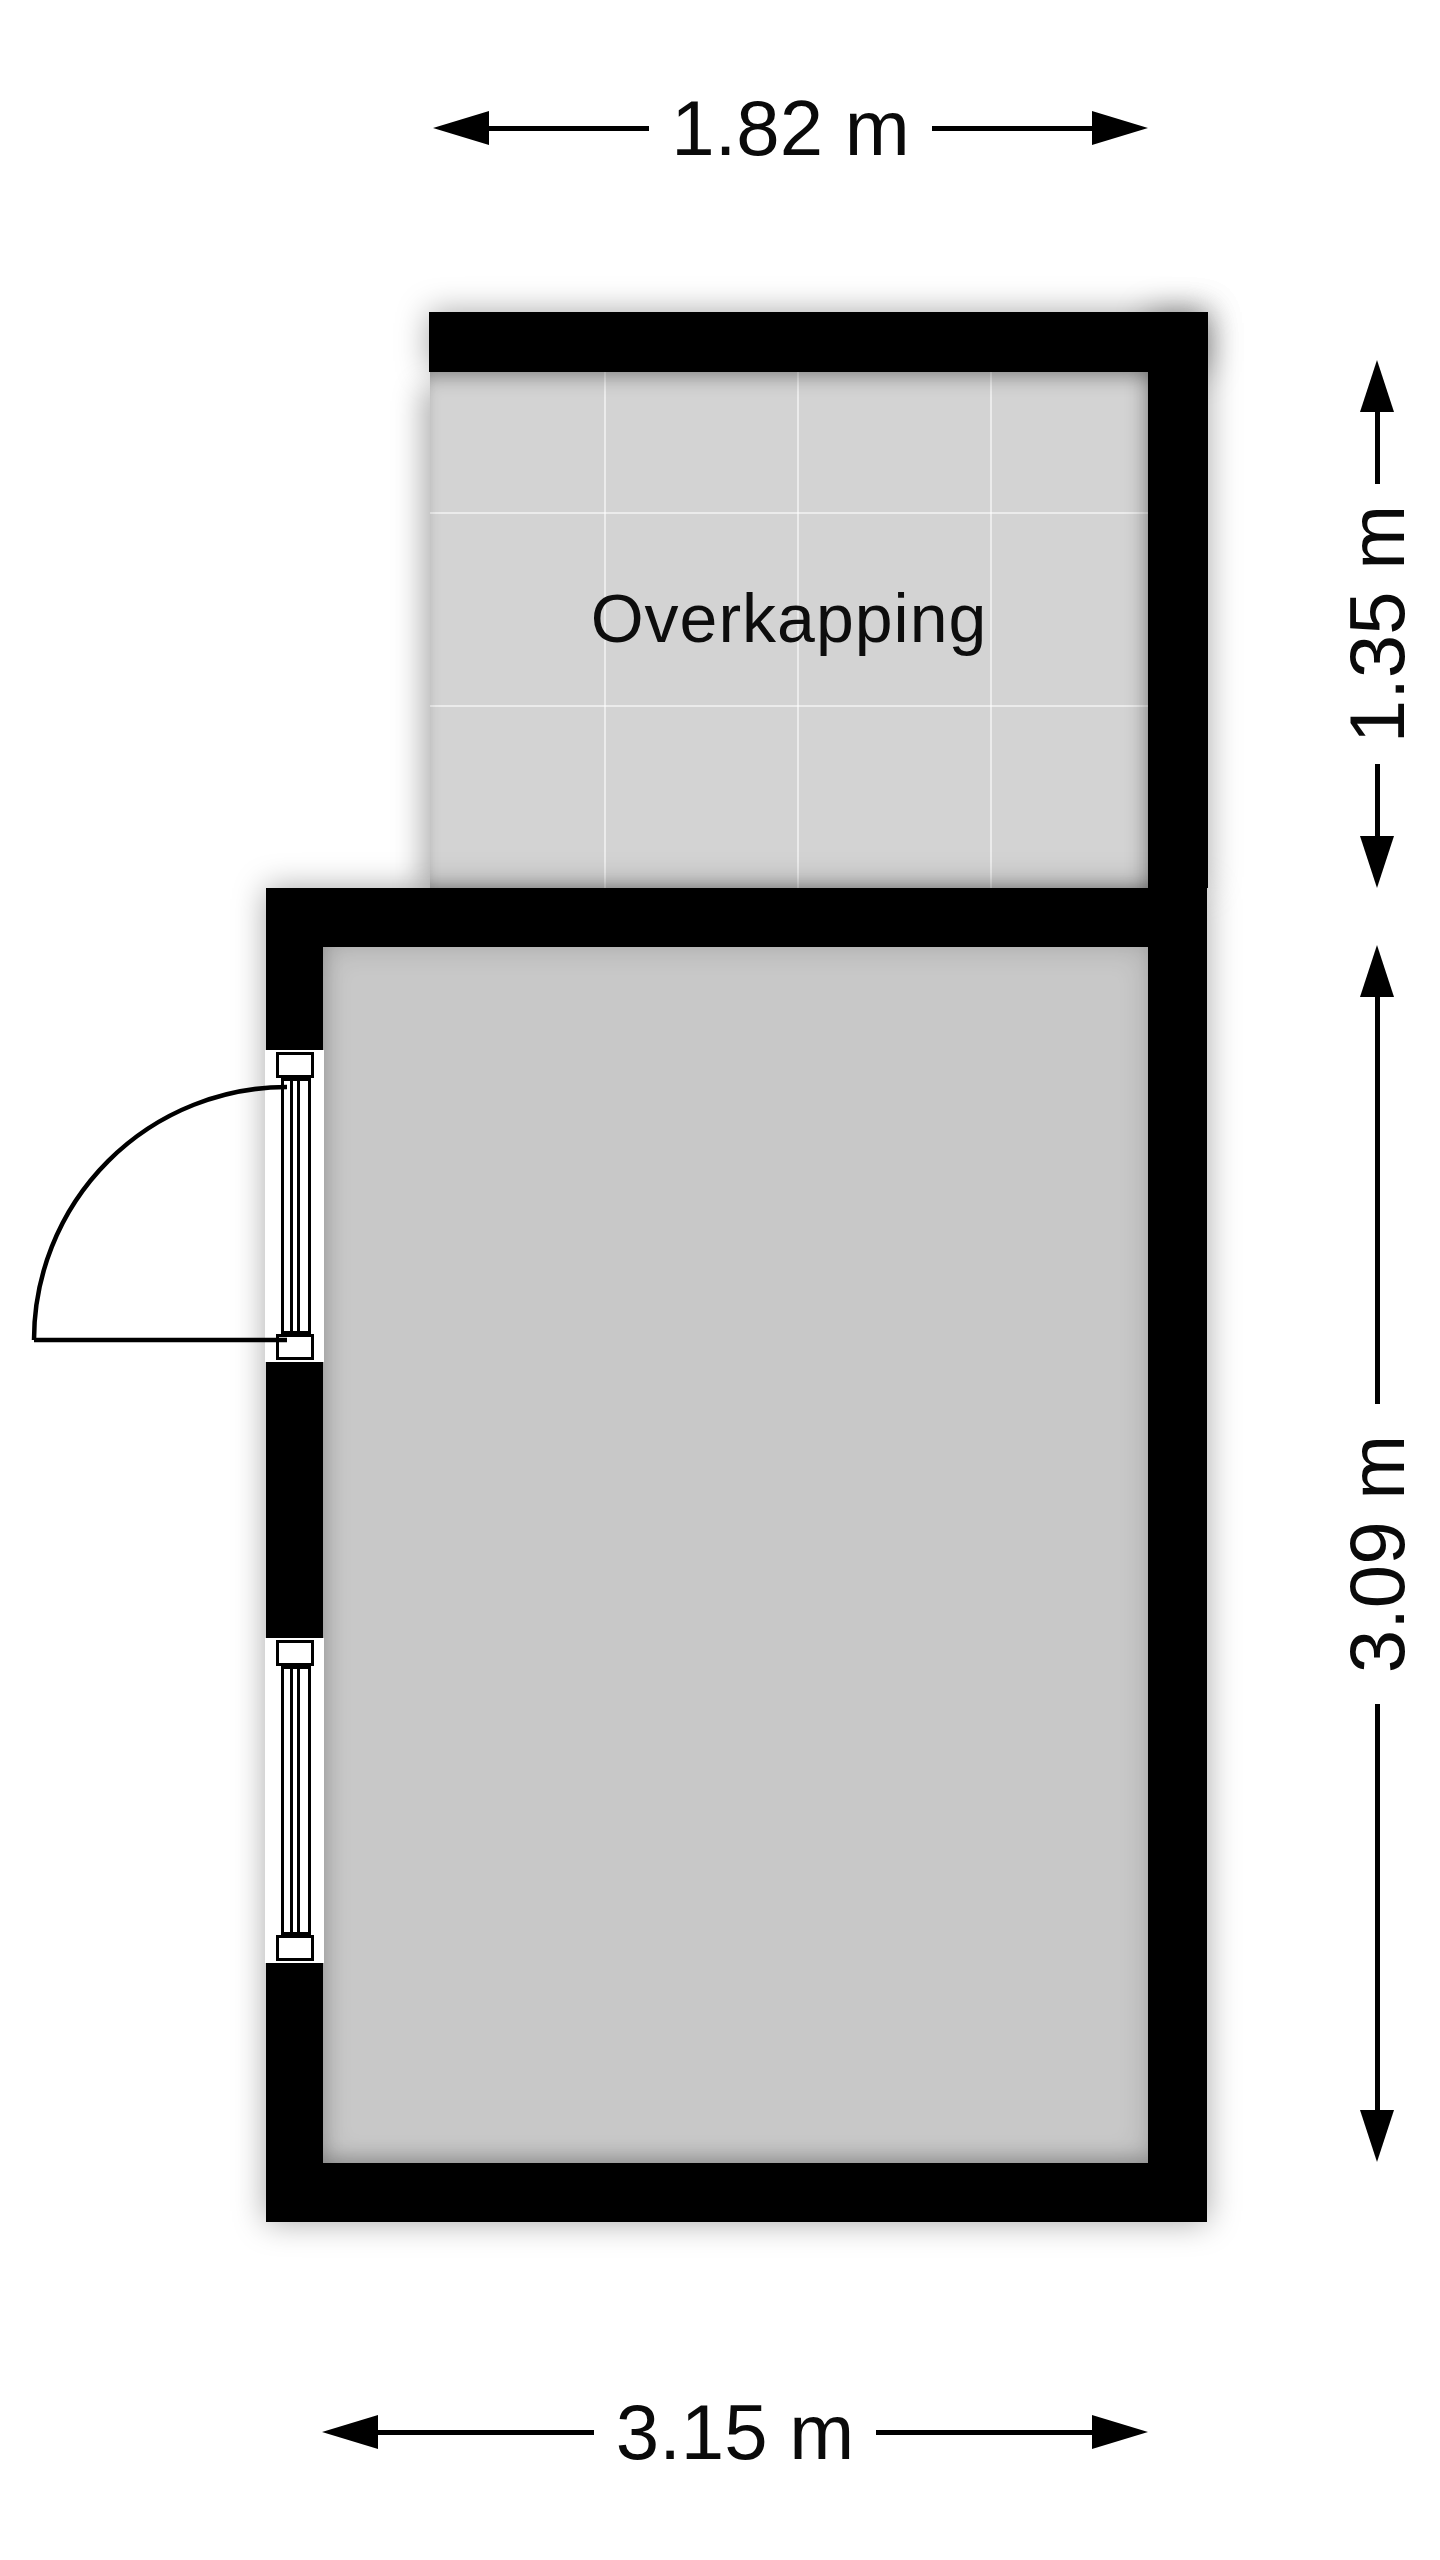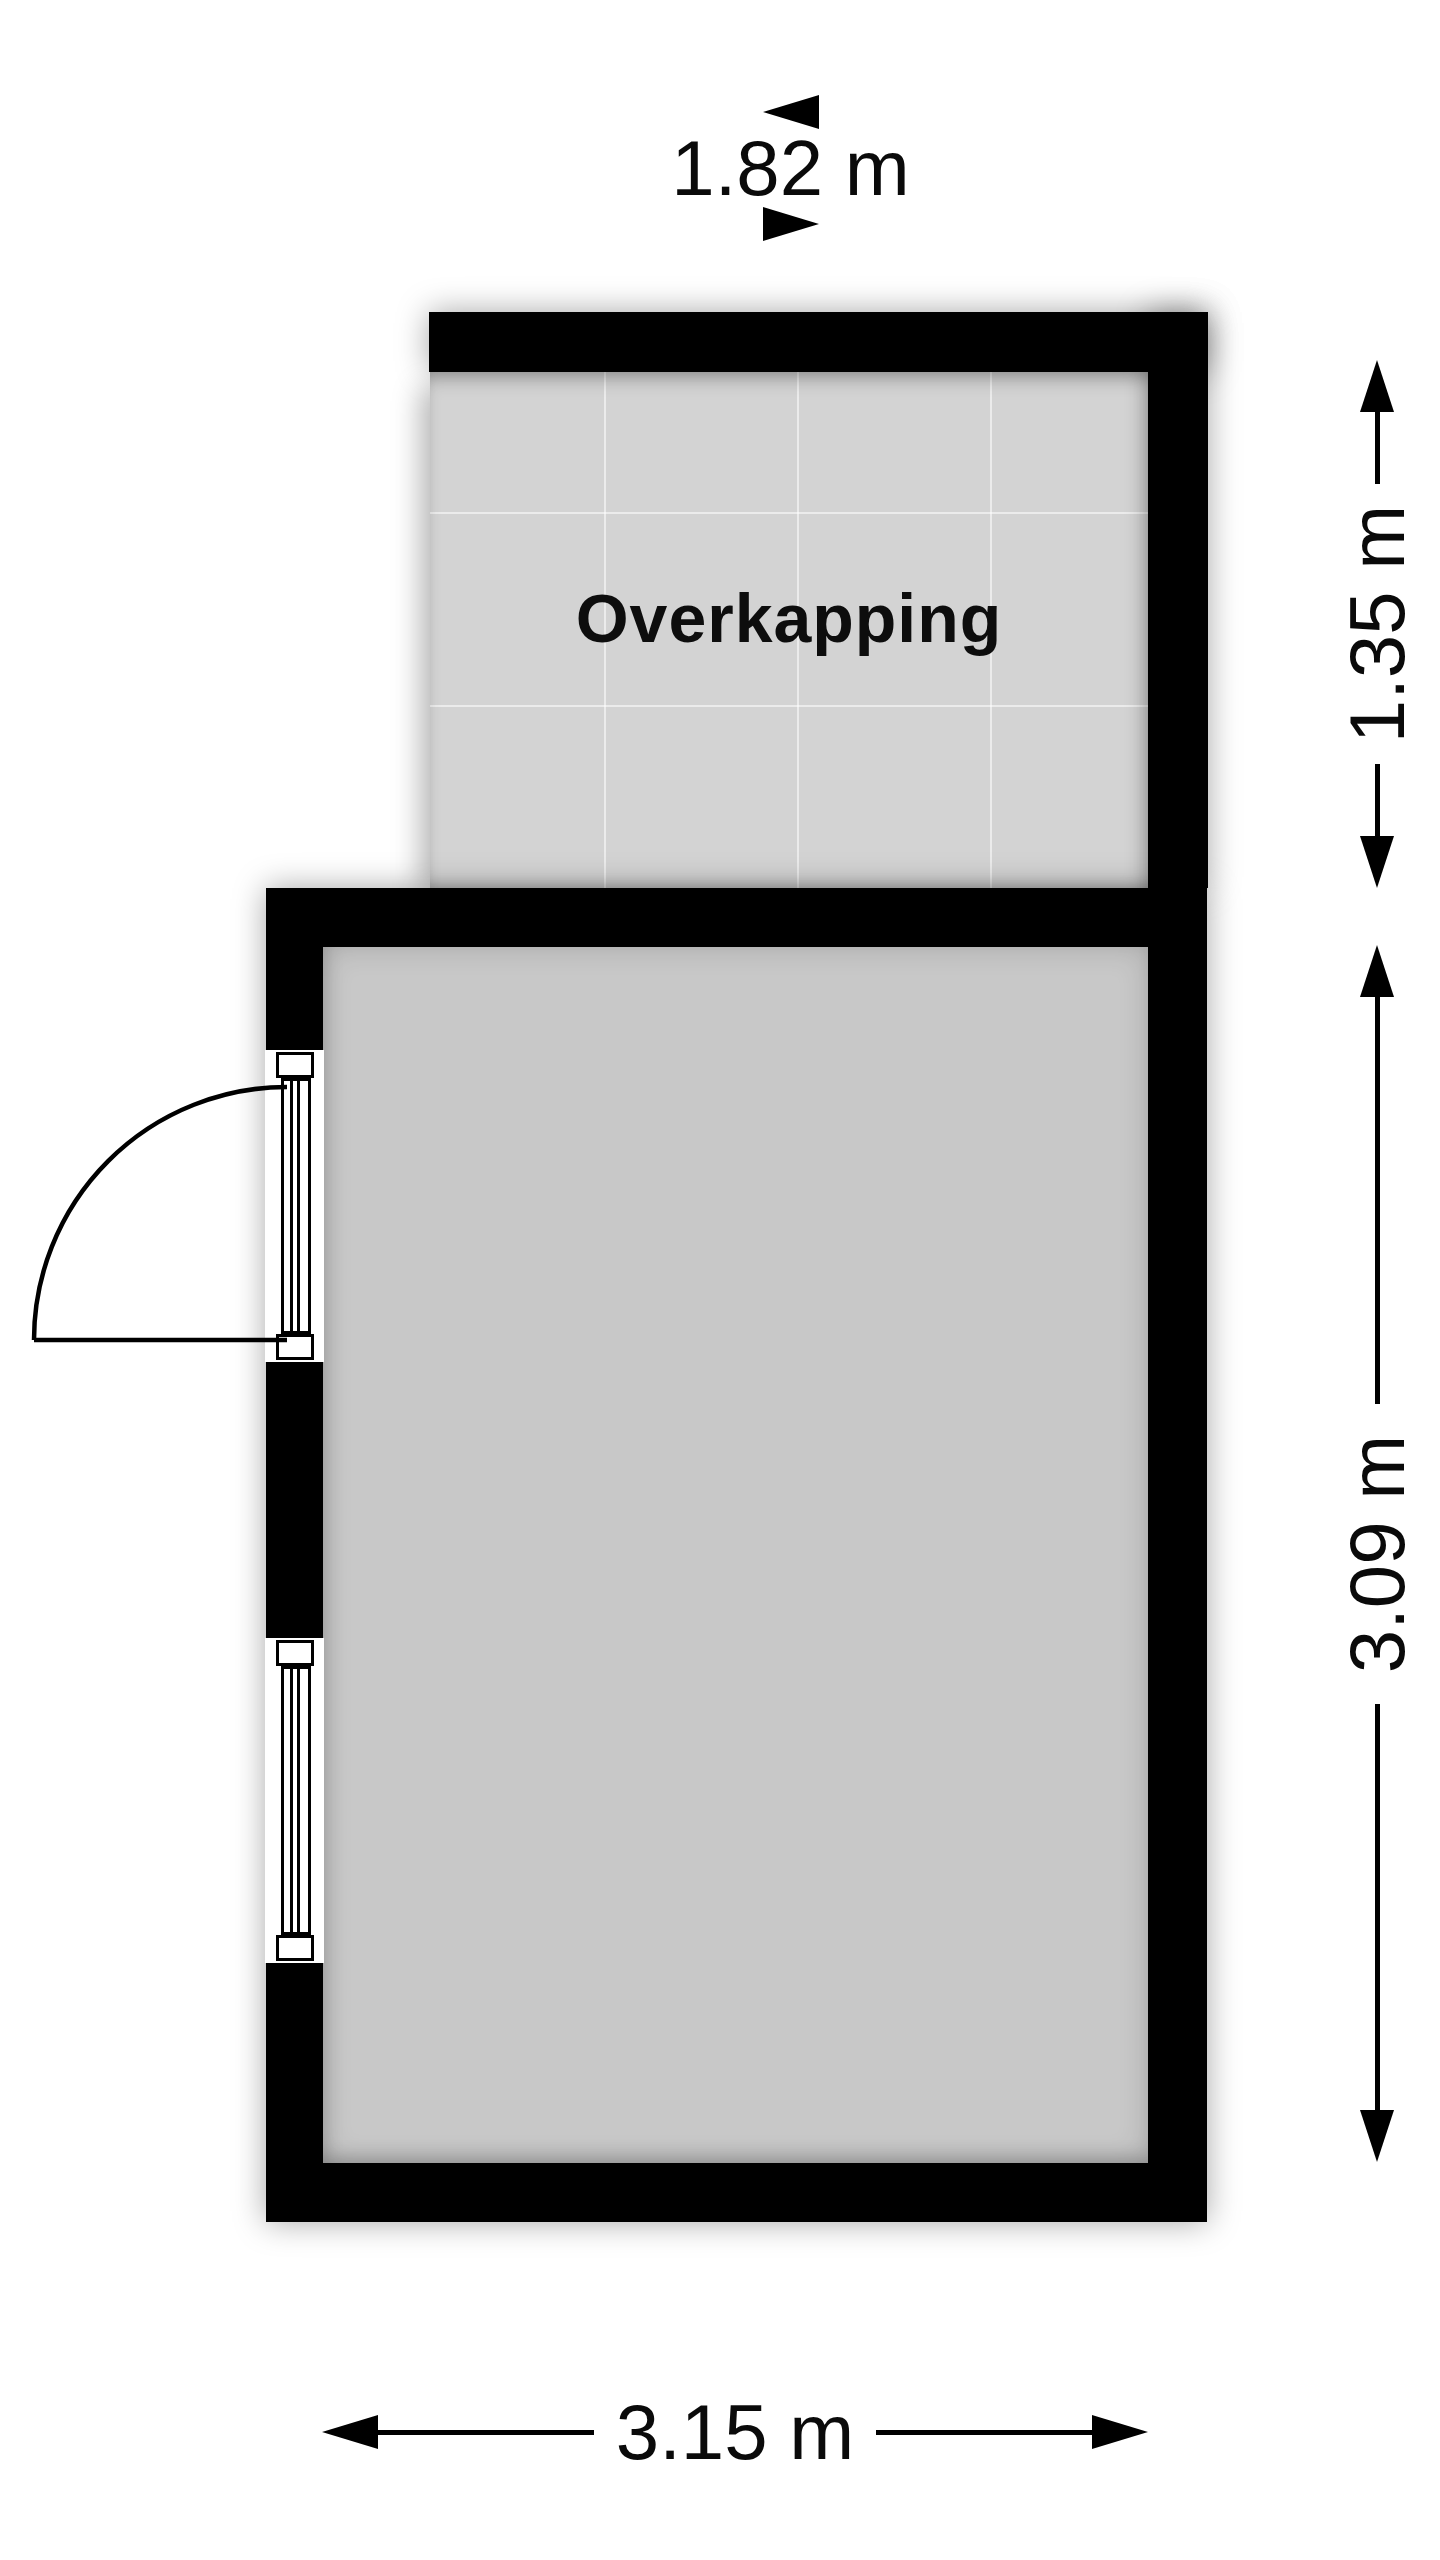--- a/index.html
+++ b/index.html
@@ -113,23 +113,23 @@
 
   <div class="opening" style="top:1638px;height:325px;">
     <div class="cap" style="top:2px;"></div>
     <div class="cap" style="bottom:2px;"></div>
     <div class="glass" style="top:28px;height:263px;">
       <div class="pane-line" style="left:6px;"></div>
       <div class="pane-line" style="left:13px;"></div>
     </div>
   </div>
 
-  <div class="room-label" style="left:789px;top:618px;font-weight:bold;">Overkapping</div>
+  <div class="room-label" style="left:789px;top:618px;">Overkapping</div>
 
-  <div class="dim-h" style="left:433px;top:95px;width:715px;flex-direction:column;">
+  <div class="dim-h" style="left:433px;top:95px;width:715px;">
     <div class="ah-left"></div>
     <div class="dim-line-h"></div>
     <div class="dim-label">1.82 m</div>
     <div class="dim-line-h"></div>
     <div class="ah-right"></div>
   </div>
 
   <div class="dim-v" style="left:1356px;top:360px;height:528px;">
     <div class="ah-up"></div>
     <div class="dim-line-v"></div>

